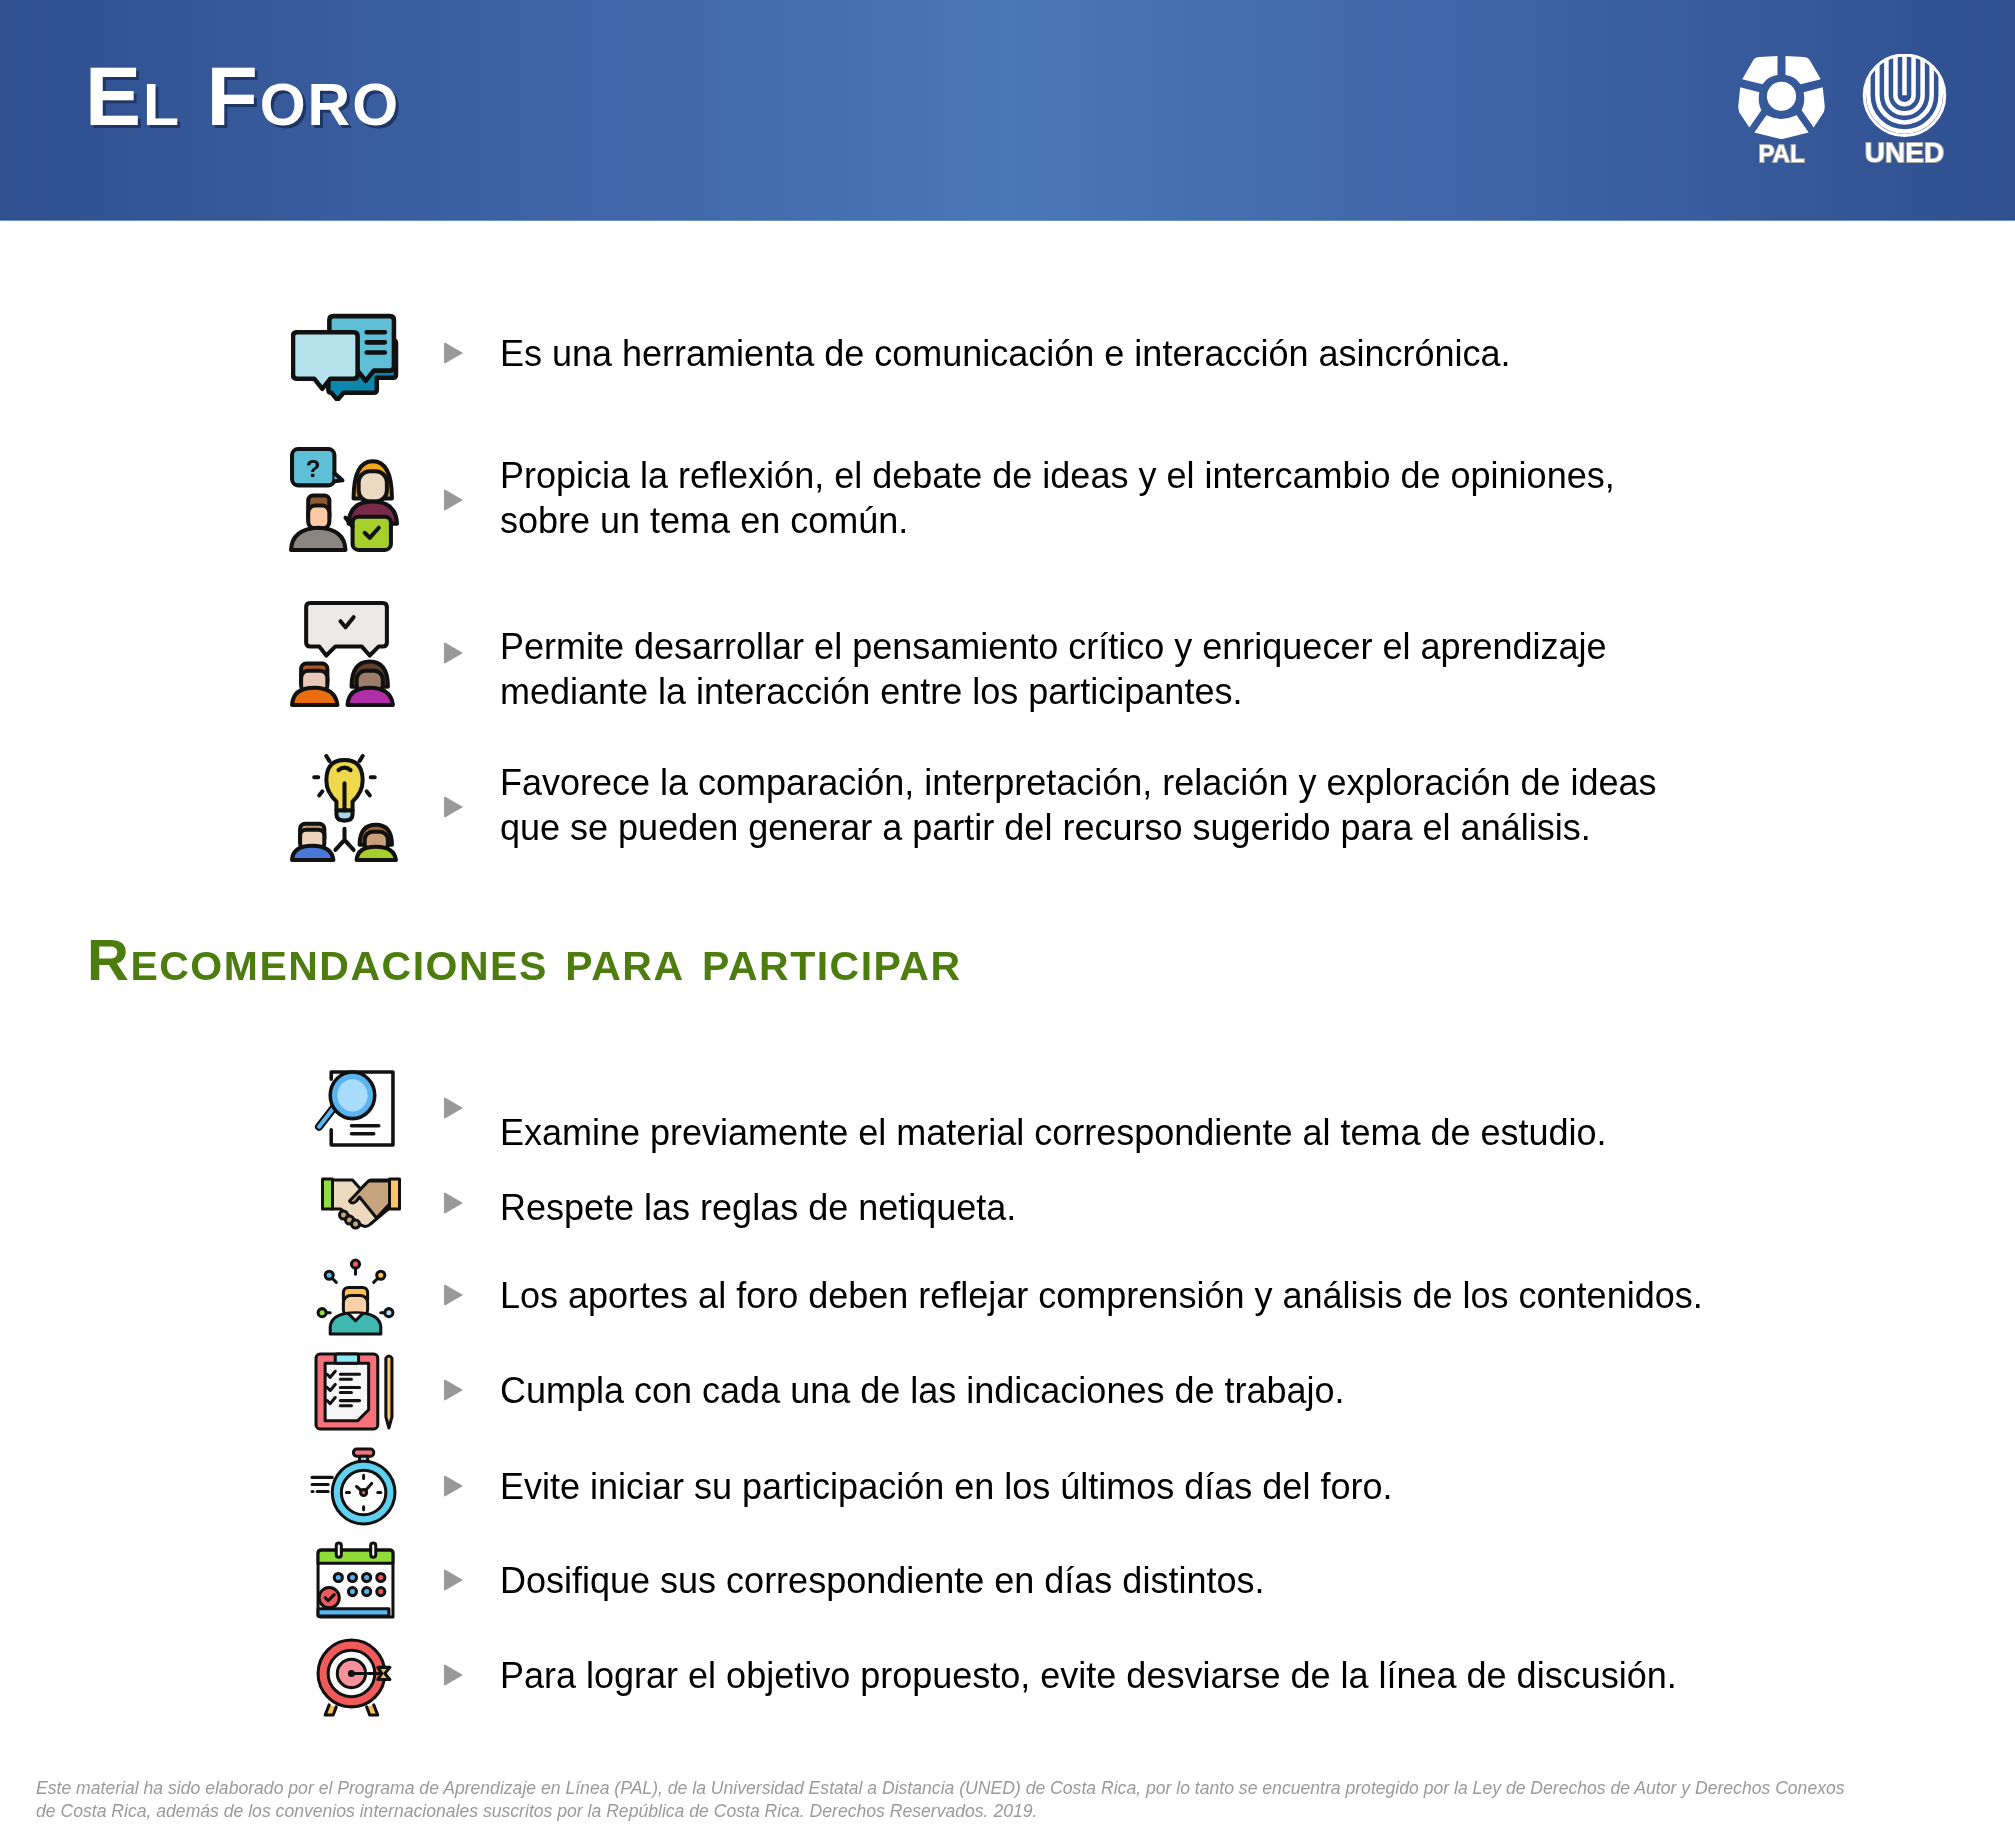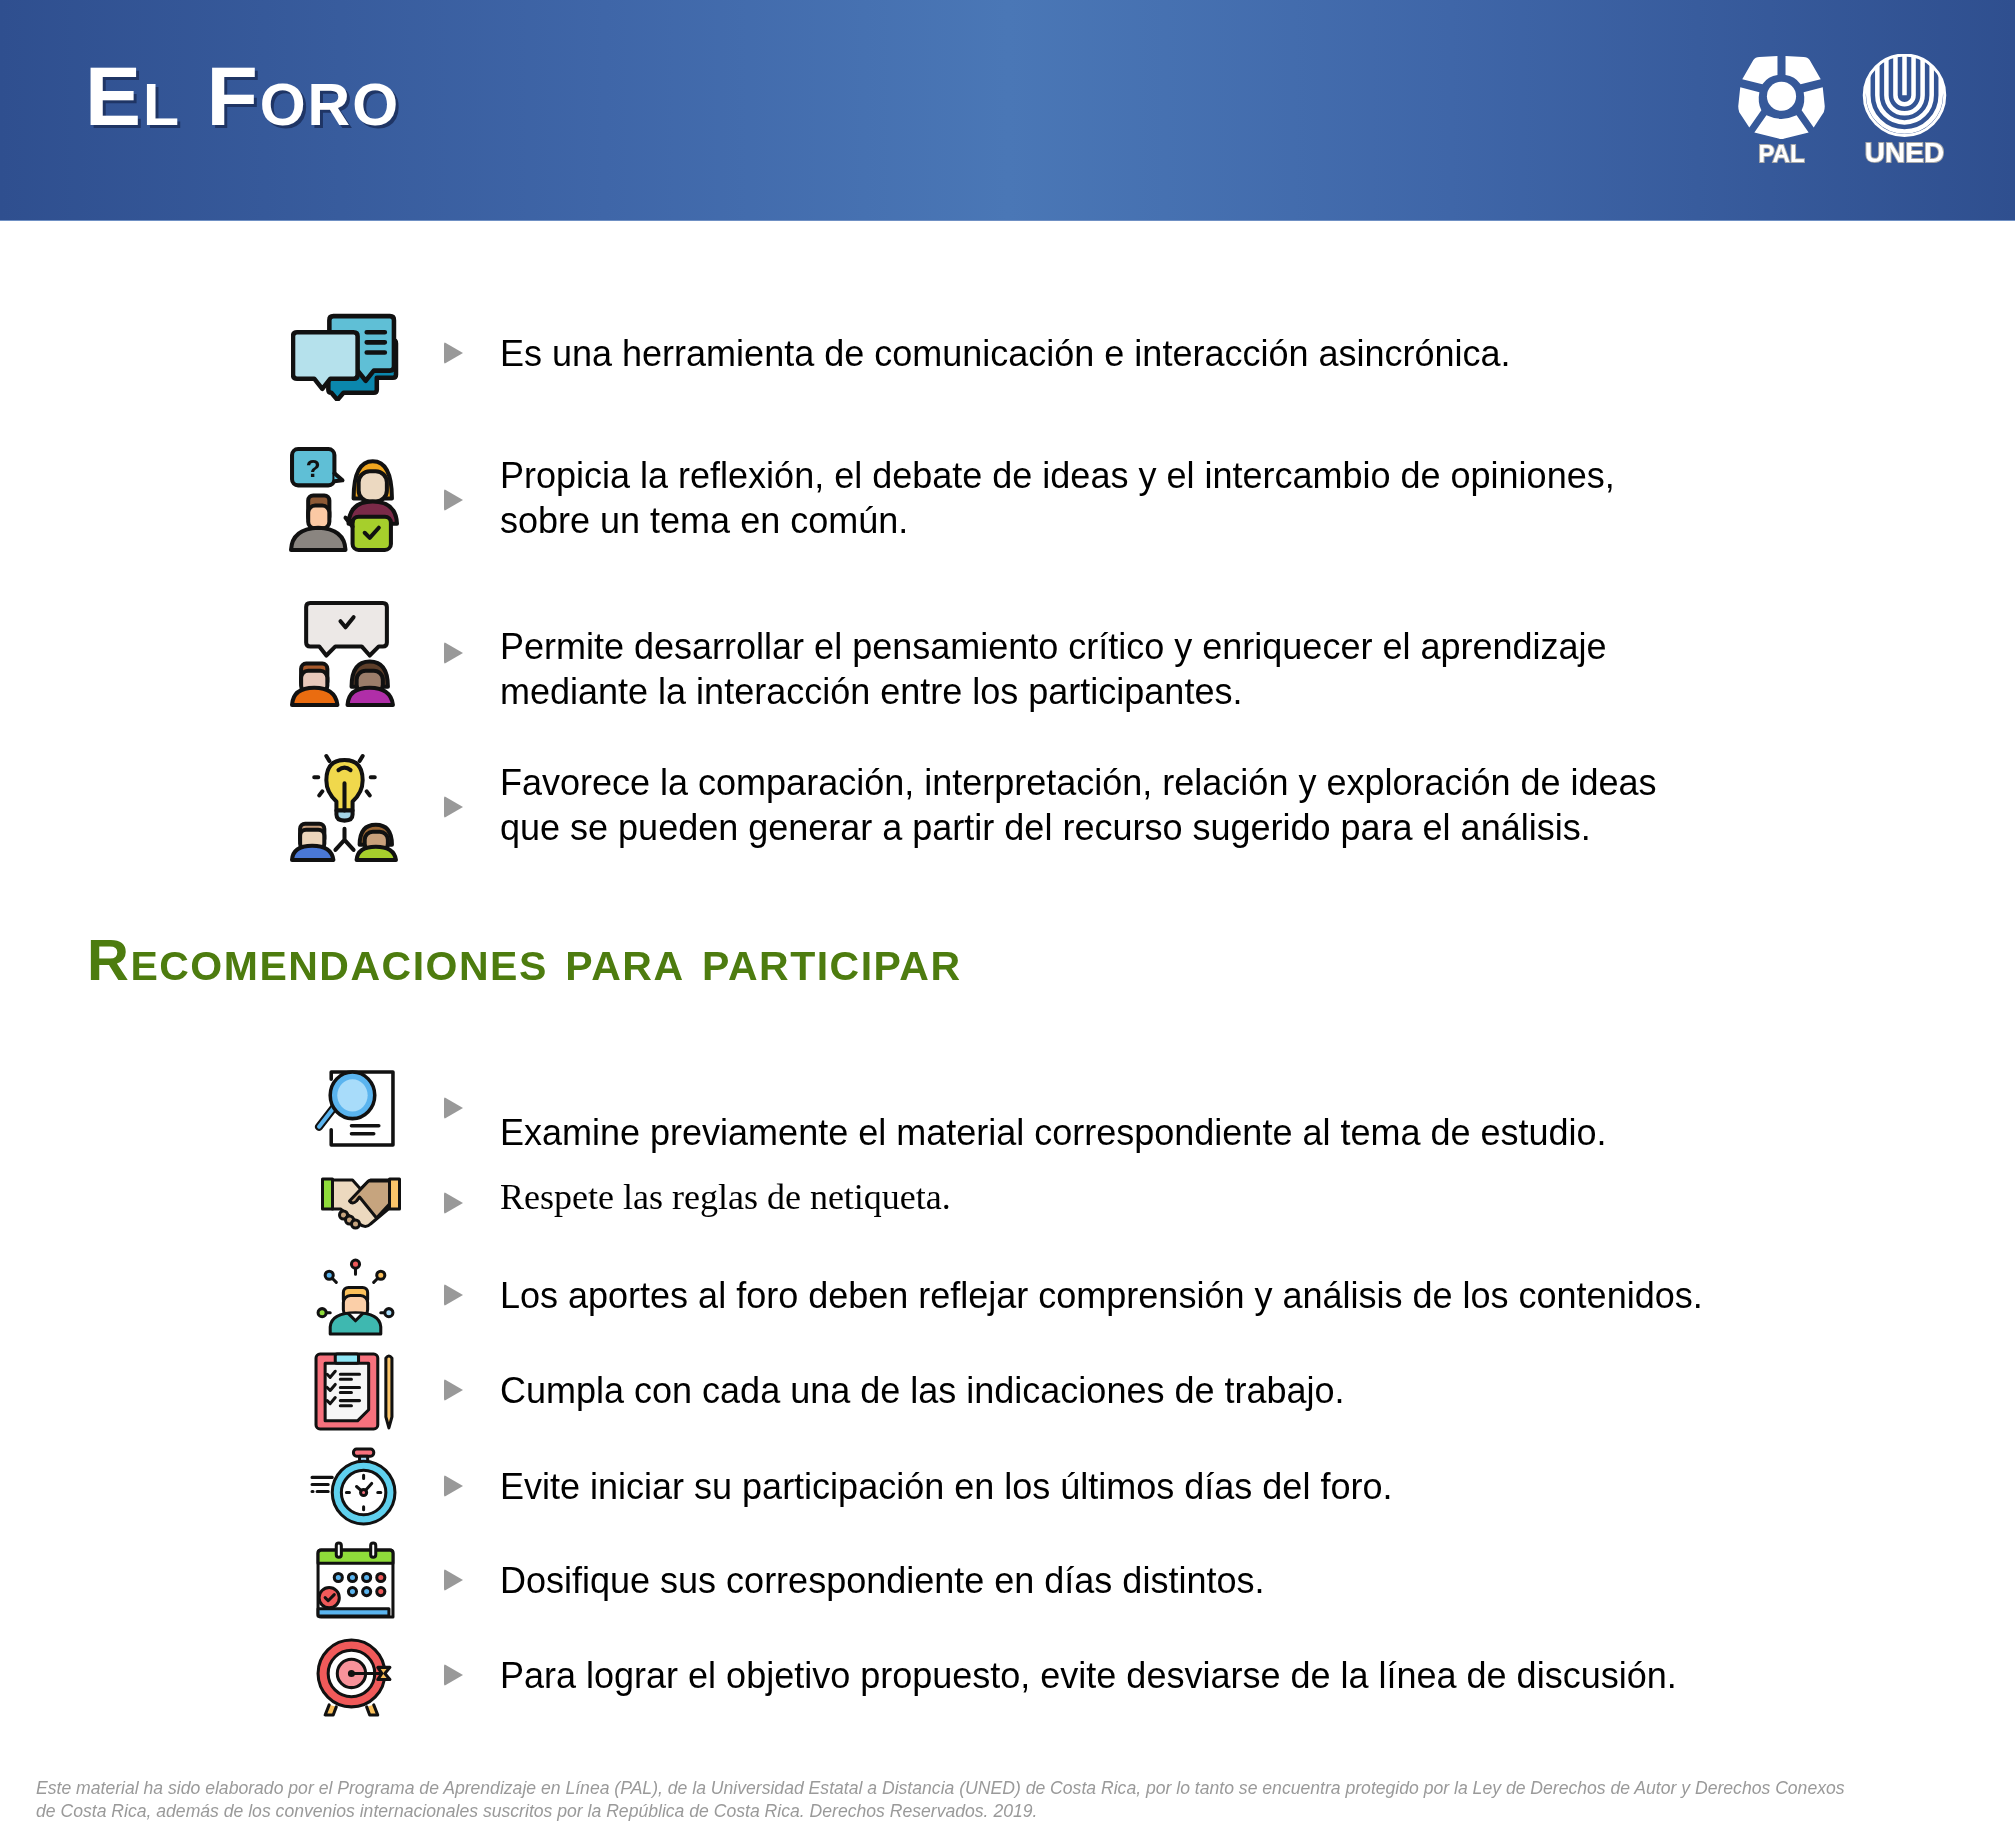--- a/index.html
+++ b/index.html
@@ -202,21 +202,21 @@
       <rect x="4" y="6" width="20" height="60" fill="#8fdc3a"></rect>
       <rect x="138" y="6" width="20" height="60" fill="#fbc56a"></rect>
       <path d="M24 8 H64 L80 26 L96 10 L100 8 H138 V64 L100 96 Q90 106 78 96 L40 66 H24 Z" fill="#ecd9bf"></path>
       <path d="M96 10 H138 V56 L112 84 L78 42 L72 50 Q64 58 58 50 Z" fill="#c6a47e"></path>
       <circle cx="46" cy="78" r="8" fill="#c6a47e"></circle>
       <circle cx="58" cy="88" r="8" fill="#c6a47e"></circle>
       <circle cx="70" cy="96" r="8" fill="#c6a47e"></circle>
     </g>
   </svg>
   <div class="arrow" style="left:444px;top:18px;"></div>
-  <div class="text" style="top:1px;font-family:Liberation Serif, serif;">Respete las reglas de netiqueta.</div>
+  <div class="text" style="top:11px;">Respete las reglas de netiqueta.</div>
 </div>
 
 <div class="item" style="top:1256px;height:81px;">
   <svg class="icon" style="left:311px;top:1px;" width="89" height="79" viewBox="0 0 176 156">
     <g stroke="#111" stroke-width="6" stroke-linejoin="round" stroke-linecap="round">
       <path d="M88 20 V34 M42 42 L50 50 M132 42 L124 50 M30 110 H38 M138 110 H148" fill="none"></path>
       <circle cx="88" cy="14" r="8" fill="#f05a5a"></circle>
       <circle cx="36" cy="36" r="8" fill="#5ab4ef"></circle>
       <circle cx="138" cy="36" r="8" fill="#fbc05a"></circle>
       <circle cx="22" cy="110" r="8" fill="#8fdc3a"></circle>

